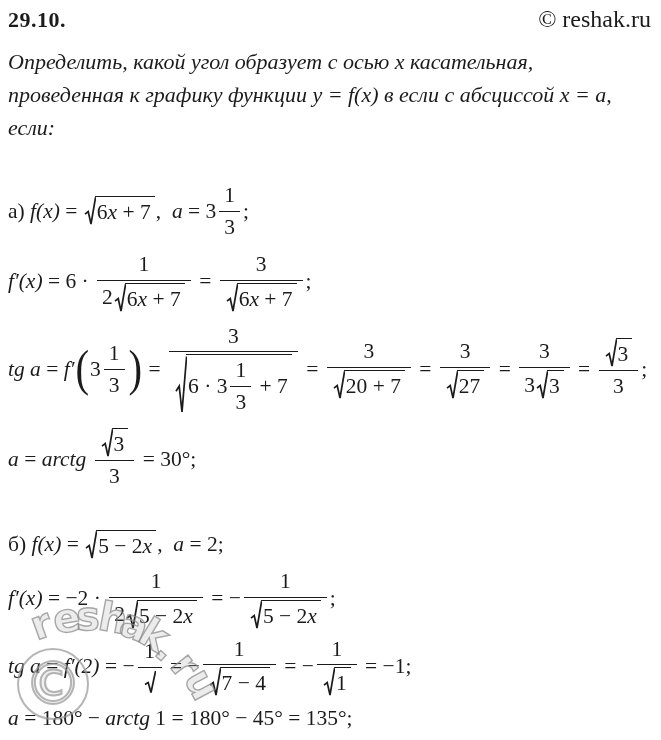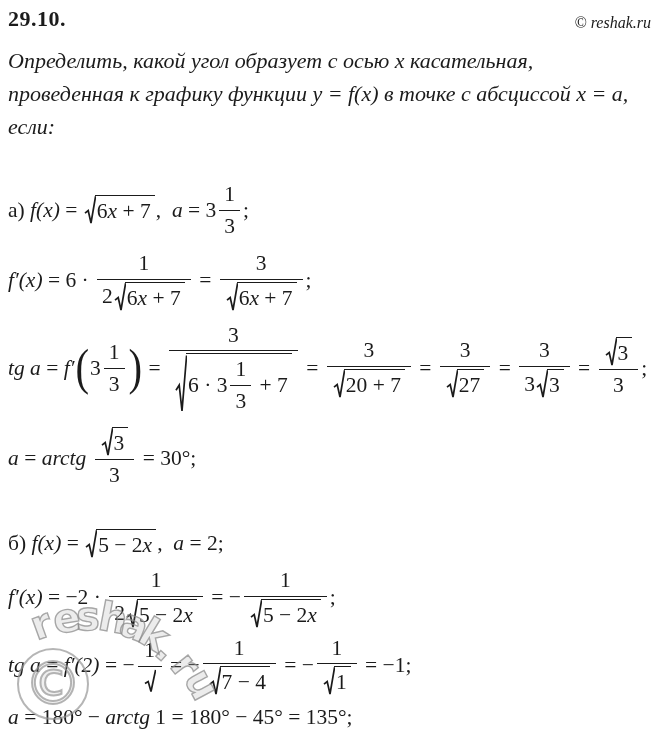--- a/index.html
+++ b/index.html
@@ -5,21 +5,21 @@
   html,body{margin:0;padding:0;}
   body{
     width:661px;height:740px;overflow:hidden;position:relative;
     background:#ffffff;color:#1b1b1b;
     font-family:"Liberation Serif","DejaVu Serif",serif;
     font-size:21.5px;
   }
   .page{position:relative;padding:6px 10px 0 8px;width:643px;}
   .hdr{display:flex;justify-content:space-between;align-items:flex-end;}
   .pnum{font-weight:700;font-size:22px;letter-spacing:0.5px;}
-  .copyright{font-size:16px;font-style:italic;}
+  .copyright{font-size:24px;}
   .statement{display:block;margin-top:12px;font-size:22px;line-height:1.5;}
   .statement .t{white-space:normal;font-style:italic;}
   .math-line{display:flex;align-items:center;flex-wrap:nowrap;line-height:1.25;}
   .t{white-space:pre;}
   .it{font-style:italic;}
   
   .frac{display:inline-flex;flex-direction:column;align-items:stretch;
         text-align:center;margin:0 3px;}
   .frac .num,.frac .den{display:flex;align-items:center;justify-content:center;}
   .frac .num{padding:0 5px 2px;}
@@ -50,21 +50,21 @@
 </head>
 <body>
 
 <div class="page">
 
   <div class="hdr">
     <span class="pnum">29.10.</span>
     <span class="copyright">© reshak.ru</span>
   </div>
 
-  <div class="statement"><span class="t">Определить, какой угол образует с осью </span><span class="t it">x</span><span class="t"> касательная, проведенная к графику функции </span><span class="t it">y = f(x)</span><span class="t"> в точке с абсциссой </span><span class="t it">x = a</span><span class="t">, если:</span></div>
+  <div class="statement"><span class="t">Определить, какой угол образует с осью </span><span class="t it">x</span><span class="t"> касательная, проведенная к графику функции </span><span class="t it">y = f(x)</span><span class="t"> в если с абсциссой </span><span class="t it">x = a</span><span class="t">, если:</span></div>
 
   <div class="math-line" style="margin-top:38px">
       <span class="t">а) </span>
       <span class="t it">f(x)</span>
       <span class="t"> = </span>
       <span class="sqrt">
         <svg class="radical" viewBox="0 0 12 24" preserveAspectRatio="none">
           <path d="M1 14.5 L4.2 12.5 L7 22.5 L11.6 1" fill="none" stroke="currentColor" stroke-width="1.7" vector-effect="non-scaling-stroke"></path>
         </svg>
         <span class="radicand">

